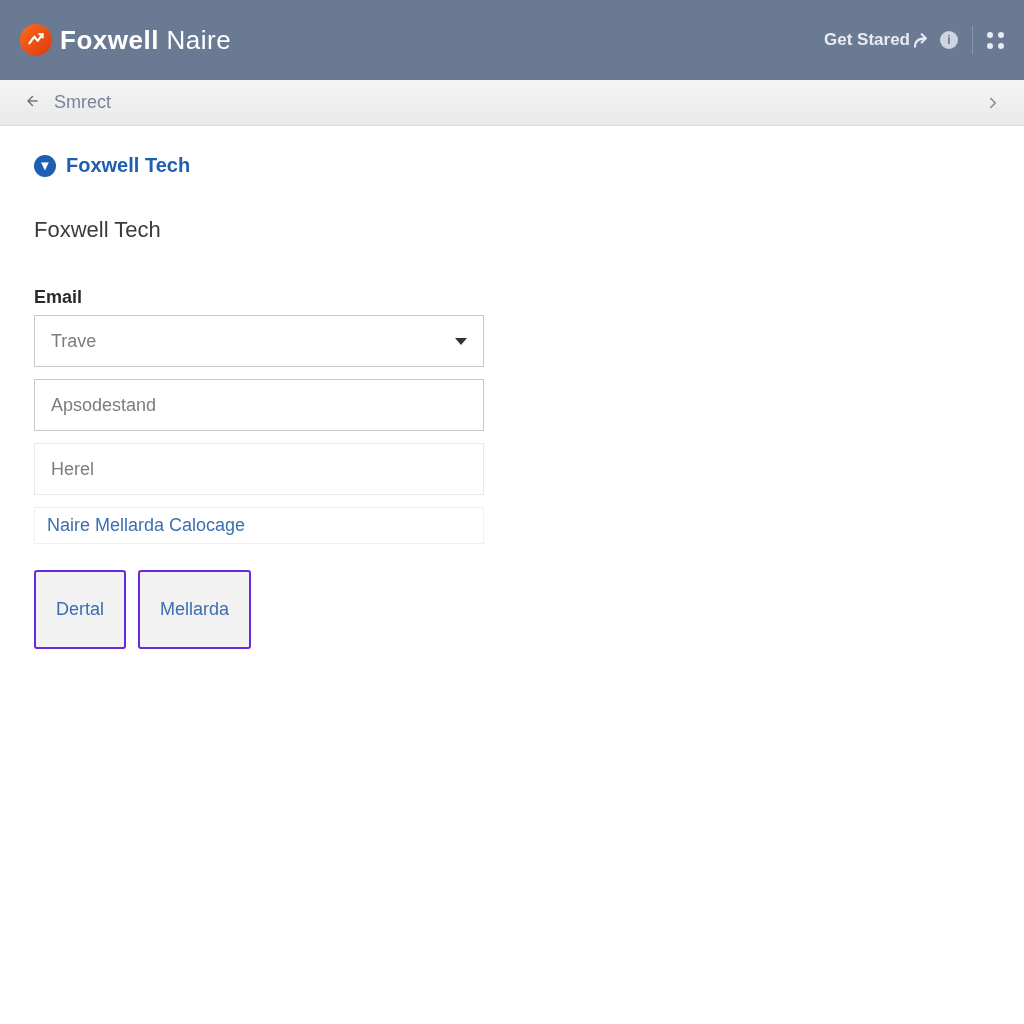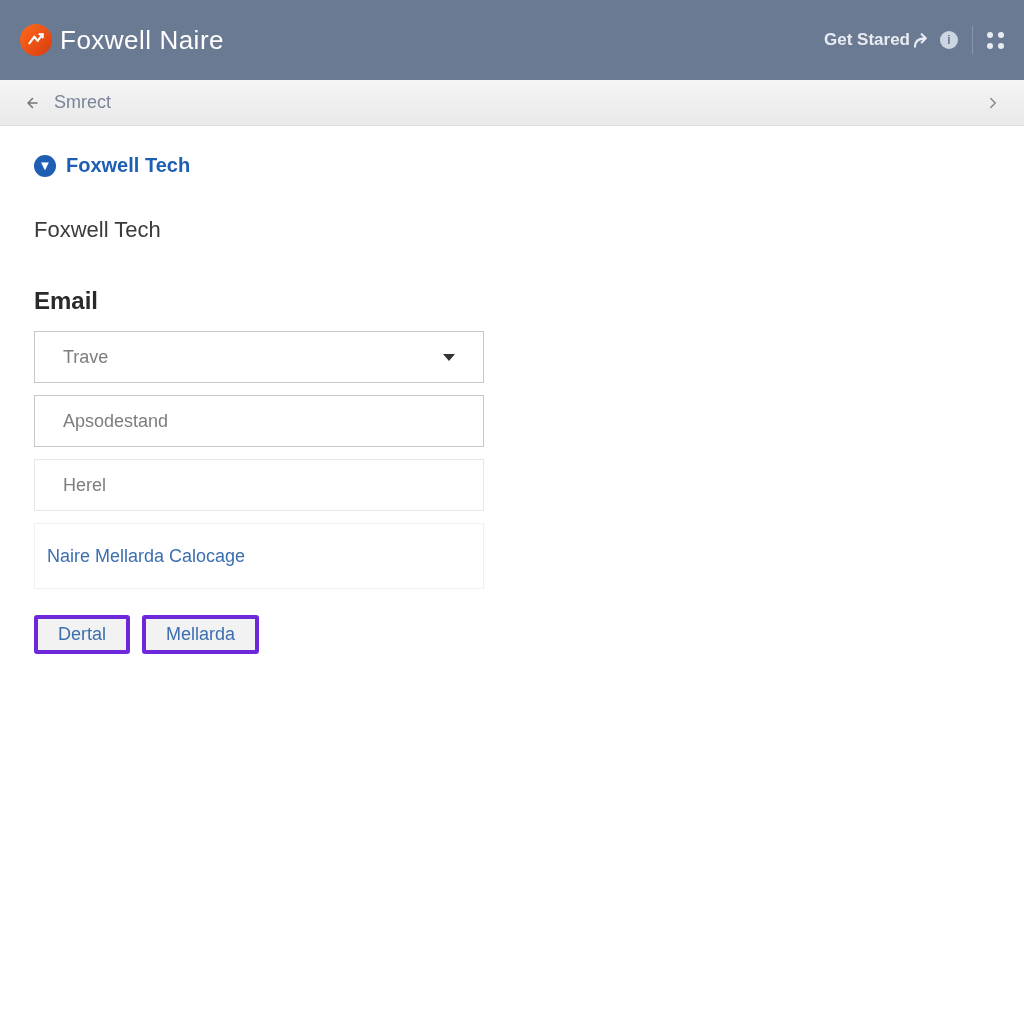--- a/index.html
+++ b/index.html
@@ -3,50 +3,50 @@
   <meta charset="utf-8">
   <style>
     * { margin: 0; padding: 0; box-sizing: border-box; }
     body { font-family: "Segoe UI", Arial, sans-serif; width: 1024px; height: 1024px; background: #fff; overflow: hidden; }
     
     .header { background: #6b7a93; height: 80px; display: flex; align-items: center; justify-content: space-between; padding: 0 20px; color: #fff; }
     .logo-wrap { display: flex; align-items: center; gap: 8px; }
     .logo-icon { width: 32px; height: 32px; border-radius: 50%; background: linear-gradient(135deg, #ff6b1a, #d93a0e); position: relative; display: flex; align-items: center; justify-content: center; }
     .logo-icon svg { width: 20px; height: 20px; }
     .logo-text { font-size: 26px; font-weight: 300; color: #fff; letter-spacing: 0.5px; }
-    .logo-text .bold { font-weight: 400; }
+    .logo-text .bold { font-weight: 700; }
     .header-right { display: flex; align-items: center; }
     .header-link { color: #e8ecf2; font-size: 17px; font-weight: 600; }
     .header-icons { display: flex; align-items: center; gap: 10px; }
     .info-badge { width: 18px; height: 18px; border-radius: 50%; background: #cdd5e0; color: #6b7a93; font-size: 12px; font-weight: bold; display: flex; align-items: center; justify-content: center; }
     .divider { width: 1px; height: 28px; background: #8a96ab; margin: 0 4px; }
     .dots-icon { display: grid; grid-template-columns: repeat(2, 6px); grid-template-rows: repeat(2, 6px); gap: 5px; }
     .dots-icon span { background: #e8ecf2; border-radius: 50%; width: 6px; height: 6px; }
     .redo-arrow { width: 20px; height: 20px; }
     
     .subbar { background: linear-gradient(#f5f5f5, #e9e9e9); height: 46px; border-bottom: 1px solid #ddd; display: flex; align-items: center; justify-content: space-between; padding: 0 22px; }
-    .subbar-left { display: flex; align-items: center; gap: 14px; color: #7a8498; font-size: 18px; }
+    .subbar-left { display: flex; gap: 14px; color: #7a8498; font-size: 18px; }
     .back-arrow, .fwd-arrow { width: 18px; height: 18px; color: #888; }
     
     .content { padding: 28px 34px; }
     .info-line { display: flex; align-items: center; gap: 10px; margin-bottom: 40px; }
     .info-circle { width: 22px; height: 22px; border-radius: 50%; background: #1e5fb3; color: #fff; font-size: 13px; font-weight: bold; display: flex; align-items: center; justify-content: center; }
     .info-title { color: #1e5fb3; font-size: 20px; font-weight: 600; }
     
     .page-heading { color: #3a3a3a; font-size: 22px; font-weight: 400; margin-bottom: 44px; }
     
-    .form-label { color: #2a2a2a; font-size: 24px; font-weight: 700; margin-bottom: 16px; display: block; }
+    .form-label { color: #2a2a2a; font-size: 18px; font-weight: 700; margin-bottom: 7px; display: block; }
     
-    .select-box, .text-box { width: 450px; height: 52px; border: 1px solid #c8c8c8; background: #fff; padding: 0 28px; display: flex; align-items: center; justify-content: space-between; color: #7d7d7d; font-size: 18px; margin-bottom: 12px; }
+    .select-box, .text-box { width: 450px; height: 52px; border: 1px solid #c8c8c8; background: #fff; padding: 0 16px; display: flex; align-items: center; justify-content: space-between; color: #7d7d7d; font-size: 18px; margin-bottom: 12px; }
     .text-box.faint { border-color: #e8e8e8; }
     .caret-down { width: 0; height: 0; border-left: 6px solid transparent; border-right: 6px solid transparent; border-top: 7px solid #333; }
-    .link-row { width: 450px; height: 66px; border: 1px solid #f0f0f0; padding: 0 12px; display: flex; align-items: center; color: #3b6fb0; font-size: 18px; margin-bottom: 26px; }
+    .link-row { width: 450px; height: 37px; border: 1px solid #f0f0f0; padding: 0 12px; display: flex; align-items: center; color: #3b6fb0; font-size: 18px; margin-bottom: 26px; }
     
     .btn-row { display: flex; gap: 12px; }
-    .btn { background: #f2f2f2; border: 4px solid #6d28d9; color: #3b6fb0; font-size: 18px; padding: 5px 20px; cursor: pointer; border-radius: 3px; }
+    .btn { background: #f2f2f2; border: 2px solid #6d28d9; color: #3b6fb0; font-size: 18px; padding: 27px 20px; cursor: pointer; border-radius: 3px; }
   </style>
 </head>
 <body>
 
 <div class="header">
   <div class="logo-wrap">
     <div class="logo-icon">
       <svg viewBox="0 0 24 24" fill="none">
           <path d="M4 16 L10 8 L14 13 L20 5" stroke="#fff" stroke-width="2.5" stroke-linecap="round" stroke-linejoin="round"></path>
           <path d="M16 5 L20 5 L20 9" stroke="#fff" stroke-width="2.5" stroke-linecap="round" stroke-linejoin="round"></path>

